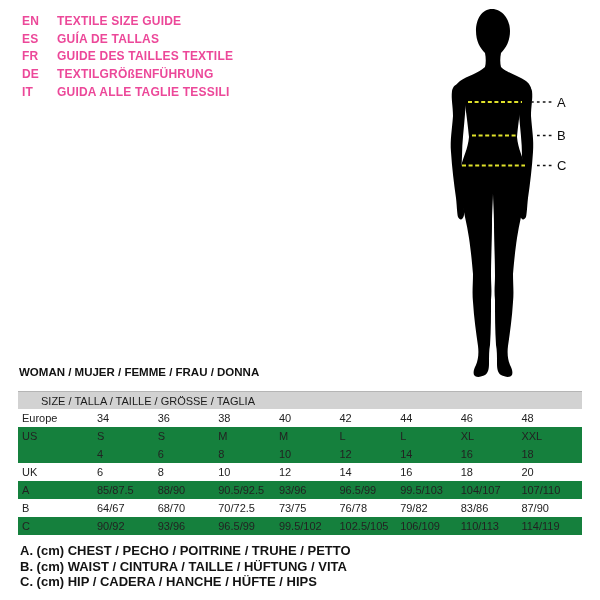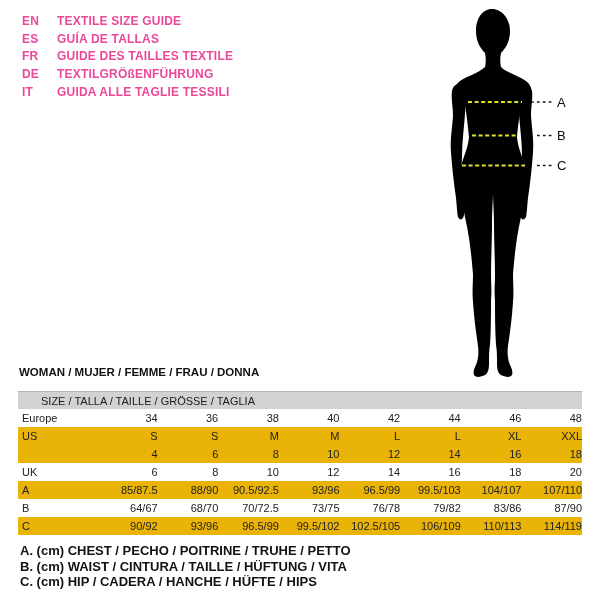--- a/index.html
+++ b/index.html
@@ -19,23 +19,23 @@
   .black-dash{stroke:#141414;stroke-width:1.6;stroke-dasharray:2.7 3.2;fill:none;}
 
   
   .size-title{position:absolute;left:19px;top:366px;font-size:11.5px;font-weight:bold;color:#111;}
 
   
   .size-table{position:absolute;left:18px;top:391px;width:564px;font-size:11px;color:#222;}
   .table-header{height:18px;line-height:18px;background:#d2d2d2;border-top:1px solid #b5b5b5;
                 padding-left:23px;box-sizing:border-box;color:#1c1c1c;}
   .table-row{display:grid;grid-template-columns:79px repeat(8,1fr);height:18px;align-items:center;}
-  .table-row.striped{background:#eab308;}
+  .table-row.striped{background:#15803d;}
   .row-label{padding-left:4px;}
-  .cell{text-align:right;}
+  .cell{text-align:left;}
 
   
   .legend{position:absolute;left:20px;top:543px;}
   .legend-row{height:15.6px;display:flex;align-items:center;font-size:13px;font-weight:bold;color:#131313;}
 </style>
 </head>
 <body>
 
 <div class="page">
 

